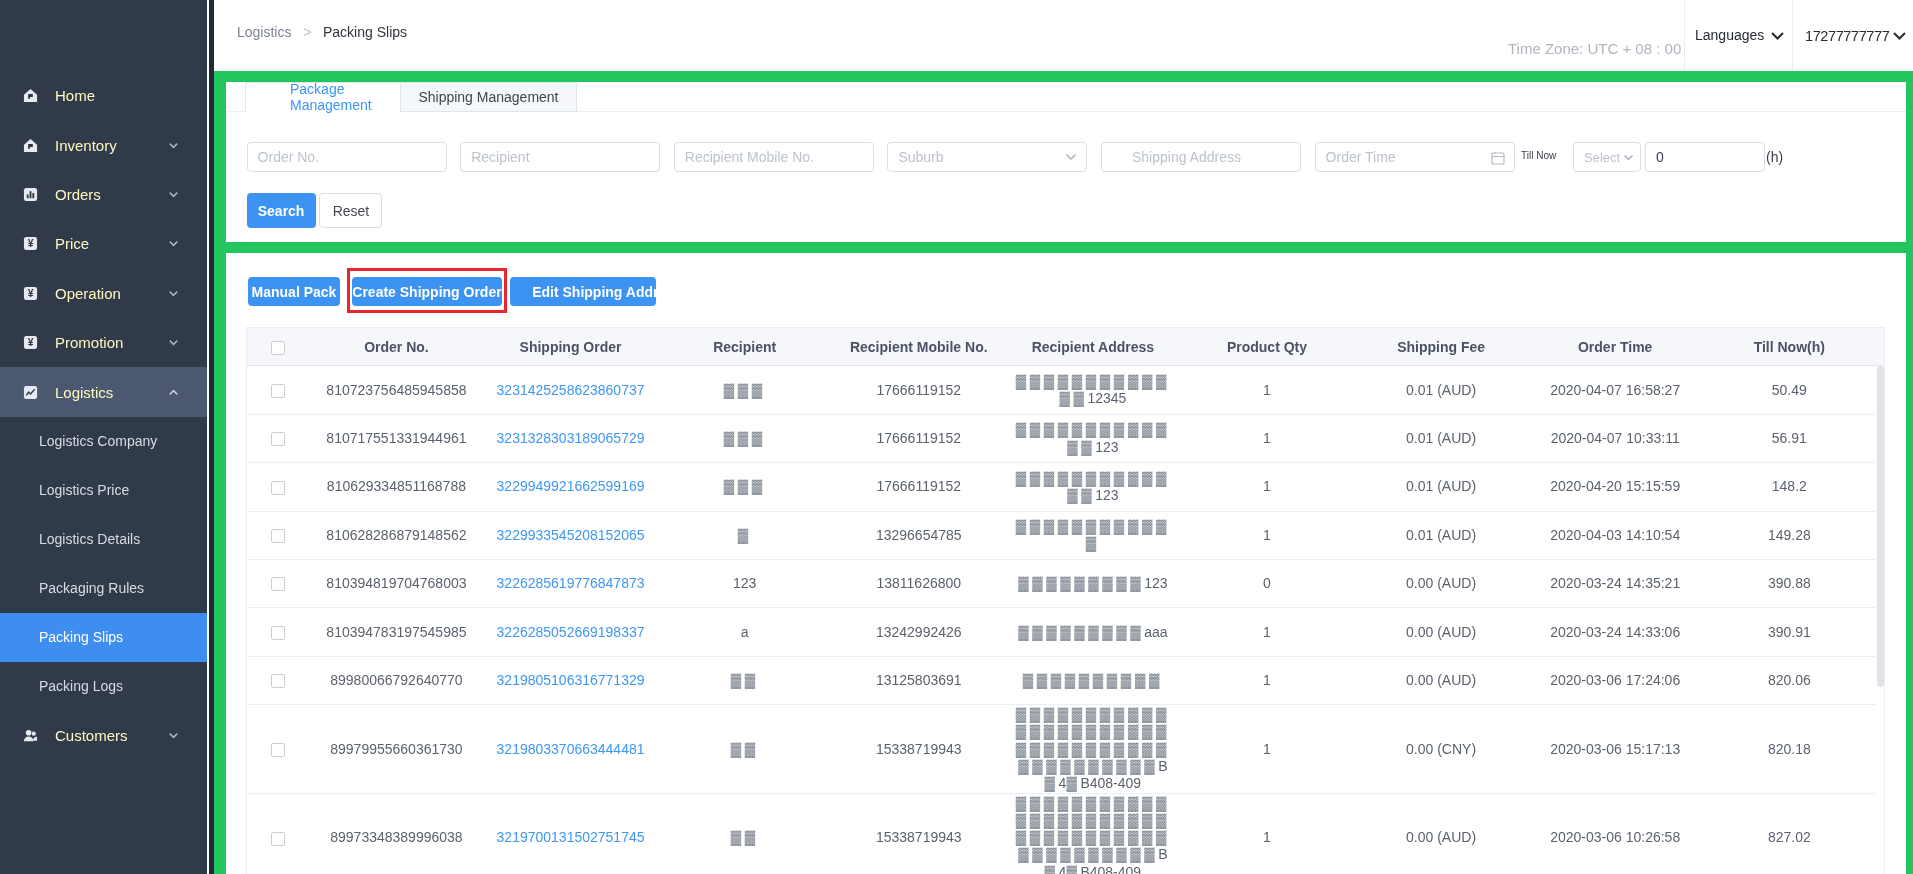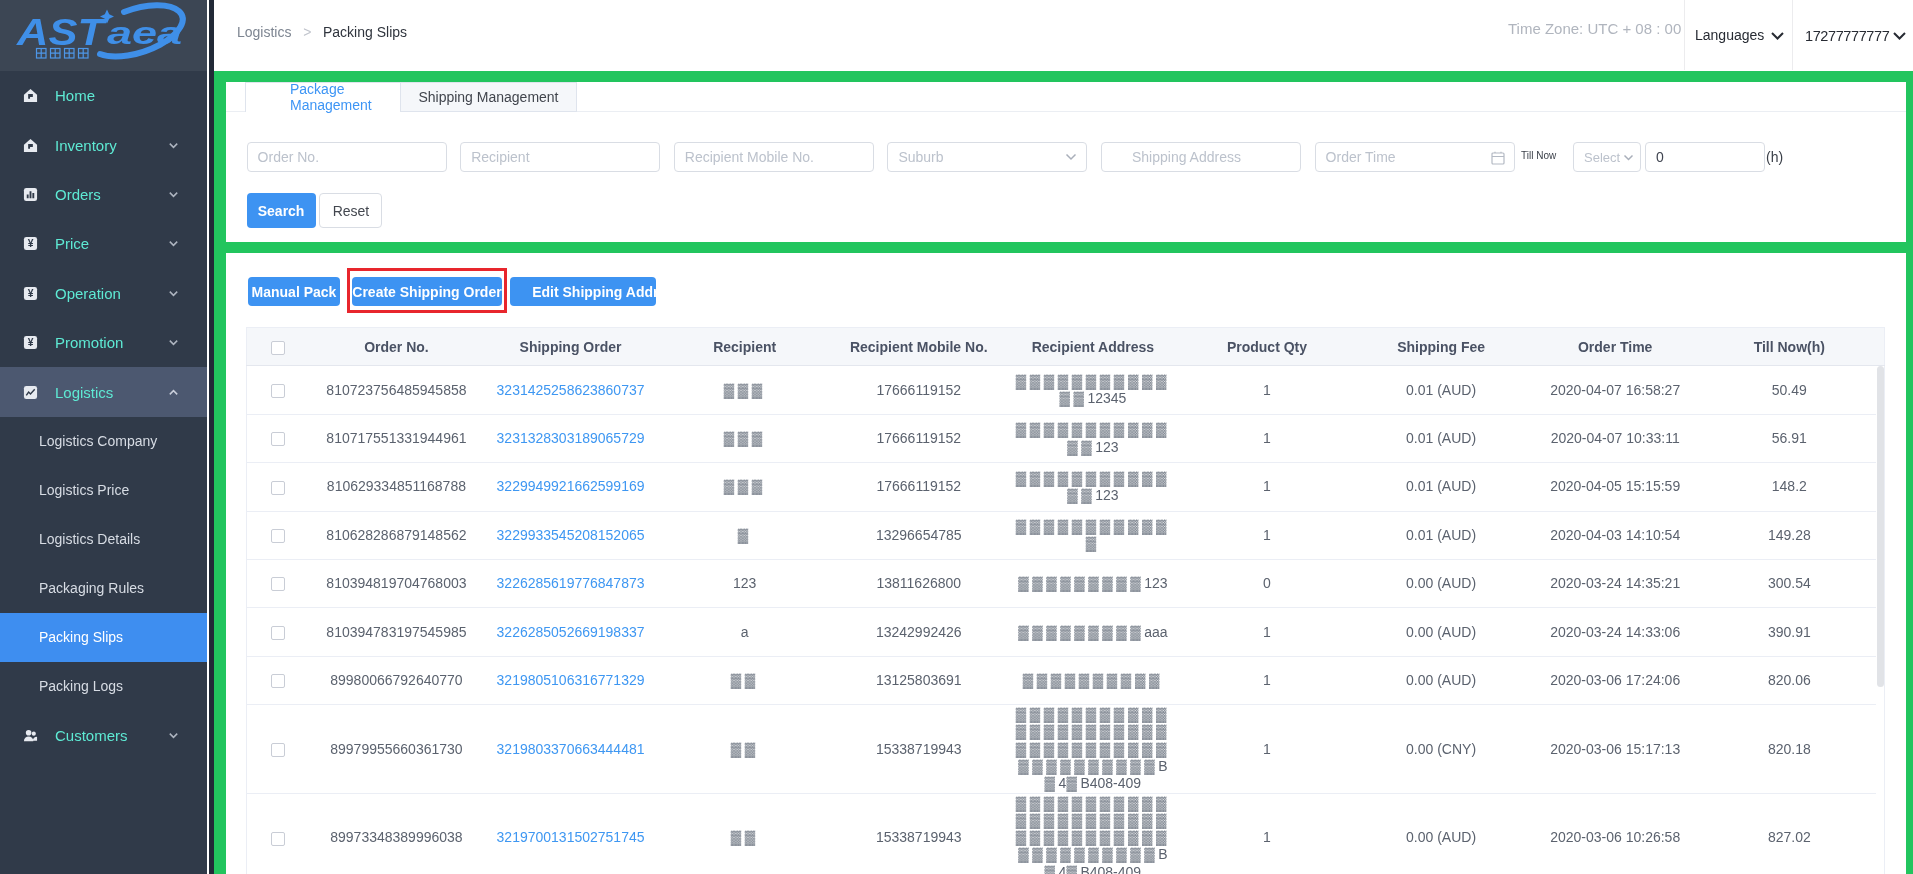--- a/index.html
+++ b/index.html
@@ -6,21 +6,21 @@
   html,body { width:1913px; height:874px; overflow:hidden; background:#fff;
     font-family:"Liberation Sans",sans-serif; }
   .abs { position:absolute; }
 
   
   #sidebar { position:absolute; left:0; top:0; width:207px; height:874px; background:#303A49; }
   #logo { position:absolute; left:0; top:0; width:207px; height:71px; background:#3C4654; }
   #sbwhite { position:absolute; left:207px; top:0; width:2.4px; height:874px; background:#fff; z-index:5;}
   #sbdark  { position:absolute; left:209.4px; top:0; width:4.4px; height:874px; background:#222A37; z-index:5;}
 
-  .mi { position:relative; height:49.4px; display:flex; align-items:center; color:#5eead4; font-size:15px; }
+  .mi { position:relative; height:49.4px; display:flex; align-items:center; color:#fef9c3; font-size:15px; }
   .mi .ic { position:absolute; left:23px; width:15px; height:15px; }
   .mi .tx { position:absolute; left:55px; }
   .mi .ch { position:absolute; left:167px; width:13px; height:13px; }
   .smi { height:49px; display:flex; align-items:center; padding-left:39px; color:#D7DCE4; font-size:14px; }
   .smi.active { background:#3E8EF0; color:#fff; }
   #logistics-item { background:#4C5870; }
 
   
   #main { position:absolute; left:213.8px; top:0; right:0; height:874px; background:#22c55e; }
   #topbar { position:absolute; left:0; top:0; right:0; height:71px; background:#fff; }
@@ -55,38 +55,20 @@
 
   .cb { display:inline-block; width:14px; height:14px; border:1px solid #C9CDD6; border-radius:2px; background:#fff; vertical-align:middle; }
 
   .lh2 { line-height:19.3px; }
   .zh { letter-spacing:3.8px; color:#868D97; font-size:14px; }
 </style>
 </head>
 <body>
 
 <div id="sidebar">
-  <div id="logo">
-  <svg width="207" height="71" viewBox="0 0 207 71">
-    <g fill="none" stroke="none">
-      <text x="17" y="45" font-family="Liberation Sans" font-size="36" font-weight="bold" font-style="italic" fill="#3F8FE8" textLength="87" lengthAdjust="spacingAndGlyphs">AST</text>
-      <text x="107" y="44" font-family="Liberation Sans" font-size="31" font-weight="bold" font-style="italic" fill="#3F8FE8" textLength="75" lengthAdjust="spacingAndGlyphs">aea</text>
-      <path d="M124 12 A48 22 -18 1 1 100 54" stroke="#3F8FE8" stroke-width="6" fill="none" stroke-linecap="round"></path>
-      <path d="M107 9.5 l2.2 4.8 4.8 2.2 -4.8 2.2 -2.2 4.8 -2.2 -4.8 -4.8 -2.2 4.8 -2.2 z" fill="#3F8FE8"></path>
-      <g stroke="#4E97E8" stroke-width="1.2">
-        <rect x="36.5" y="48.5" width="9.5" height="9.5"></rect>
-        <rect x="50.5" y="48.5" width="9.5" height="9.5"></rect>
-        <rect x="64.5" y="48.5" width="9.5" height="9.5"></rect>
-        <rect x="78.5" y="48.5" width="9.5" height="9.5"></rect>
-        <path d="M36.5 53.2 h9.5 M50.5 53.2 h9.5 M64.5 53.2 h9.5 M78.5 53.2 h9.5"></path>
-        <path d="M41.2 48.5 v9.5 M55.2 48.5 v9.5 M69.2 48.5 v9.5 M83.2 48.5 v9.5"></path>
-      </g>
-    </g>
-  </svg>
-  </div>
   <div id="menu" style="position:absolute; top:71px; width:207px;">
     <div class="mi">
         <svg class="ic" viewBox="0 0 16 16">
           <path d="M8 1 L15 7.2 V15 H1 V7.2 Z" fill="#E7EAF0"></path>
           <path d="M5.5 6.5 h5 v3 h-3 v2 h-2 z" fill="#303A49"></path>
         </svg>
         <span class="tx">Home</span>
       </div>
     <div class="mi">
         <svg class="ic" viewBox="0 0 16 16">
@@ -167,21 +149,21 @@
         </svg>
       </div>
   </div>
 </div>
 <div id="sbwhite"></div>
 <div id="sbdark"></div>
 
 <div id="main">
   <div id="topbar">
     <div class="abs" style="left:23.2px; top:23.5px; font-size:14px; color:#7D8591;">Logistics&nbsp;&nbsp; <span style="color:#C0C4CC;">&gt;</span>&nbsp;&nbsp; <span style="color:#2F343D;">Packing Slips</span></div>
-    <div class="abs" style="left:1294.2px; top:20px; font-size:15px; color:#B0B5BE;">Time Zone: UTC + 08 : 00</div>
+    <div class="abs" style="left:1294.2px; top:40px; font-size:15px; color:#B0B5BE;">Time Zone: UTC + 08 : 00</div>
     <div class="vsep" style="left:1470.2px;"></div>
     <div class="vsep" style="left:1578.2px;"></div>
     <div class="abs" style="left:1481.2px; top:26.5px; font-size:14px; color:#272B33;">Languages</div>
     <svg class="abs" style="left:1556.5px; top:31px;" width="15" height="10" viewBox="0 0 15 10">
         <path d="M2 2 L7.5 7.5 L13 2" stroke="#272B33" stroke-width="2" fill="none"></path>
       </svg>
     <div class="abs" style="left:1591.2px; top:28px; font-size:14.5px; letter-spacing:-0.4px; color:#272B33;">17277777777</div>
     <svg class="abs" style="left:1678px; top:31px;" width="15" height="10" viewBox="0 0 15 10">
         <path d="M2 2 L7.5 7.5 L13 2" stroke="#272B33" stroke-width="2" fill="none"></path>
       </svg>
@@ -272,21 +254,21 @@
           </tr>
       <tr style="height:48.4px;">
             <td><span class="cb"></span></td>
             <td>810629334851168788</td>
             <td><a class="lnk">3229949921662599169</a></td>
             <td><span class="zh">▓▓▓</span></td>
             <td>17666119152</td>
             <td class="lh2"><span class="zh">▓▓▓▓▓▓▓▓▓▓▓</span><br><span class="zh">▓▓</span>123</td>
             <td>1</td>
             <td>0.01 (AUD)</td>
-            <td>2020-04-05 15:15:59</td>
+            <td>2020-04-20 15:15:59</td>
             <td>148.2</td>
             <td class="gut"></td>
           </tr>
       <tr style="height:48.4px;">
             <td><span class="cb"></span></td>
             <td>810628286879148562</td>
             <td><a class="lnk">3229933545208152065</a></td>
             <td><span class="zh">▓</span></td>
             <td>13296654785</td>
             <td class="lh2"><span class="zh">▓▓▓▓▓▓▓▓▓▓▓</span><br><span class="zh">▓</span></td>
@@ -299,21 +281,21 @@
       <tr style="height:48.4px;">
             <td><span class="cb"></span></td>
             <td>810394819704768003</td>
             <td><a class="lnk">3226285619776847873</a></td>
             <td>123</td>
             <td>13811626800</td>
             <td><span class="zh">▓▓▓▓▓▓▓▓▓</span>123</td>
             <td>0</td>
             <td>0.00 (AUD)</td>
             <td>2020-03-24 14:35:21</td>
-            <td>300.54</td>
+            <td>390.88</td>
             <td class="gut"></td>
           </tr>
       <tr style="height:48.4px;">
             <td><span class="cb"></span></td>
             <td>810394783197545985</td>
             <td><a class="lnk">3226285052669198337</a></td>
             <td>a</td>
             <td>13242992426</td>
             <td><span class="zh">▓▓▓▓▓▓▓▓▓</span>aaa</td>
             <td>1</td>

